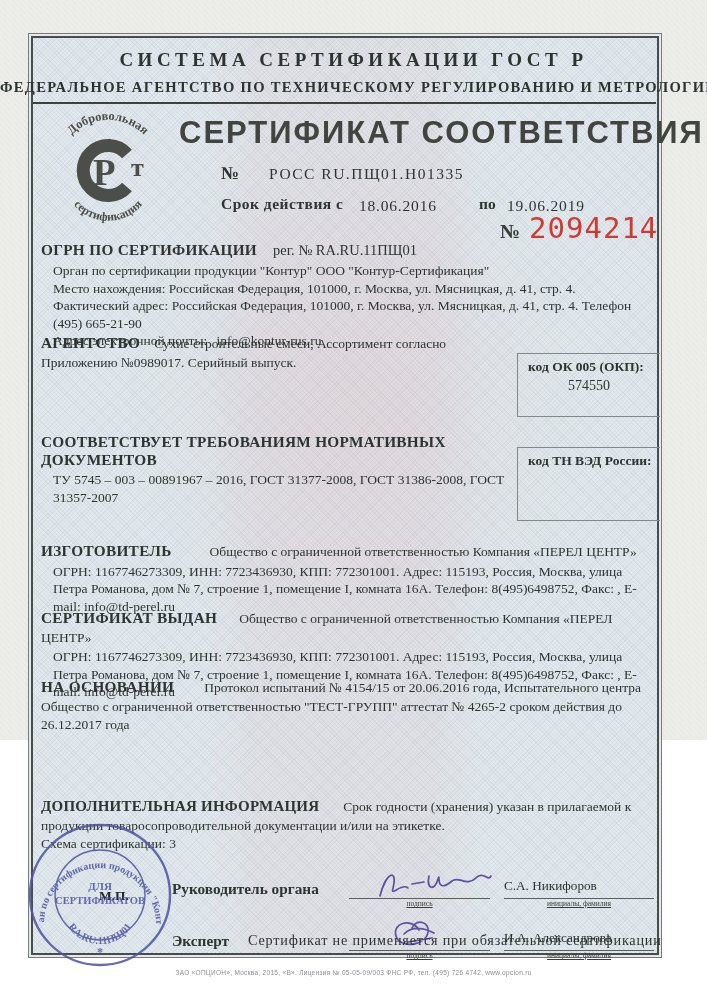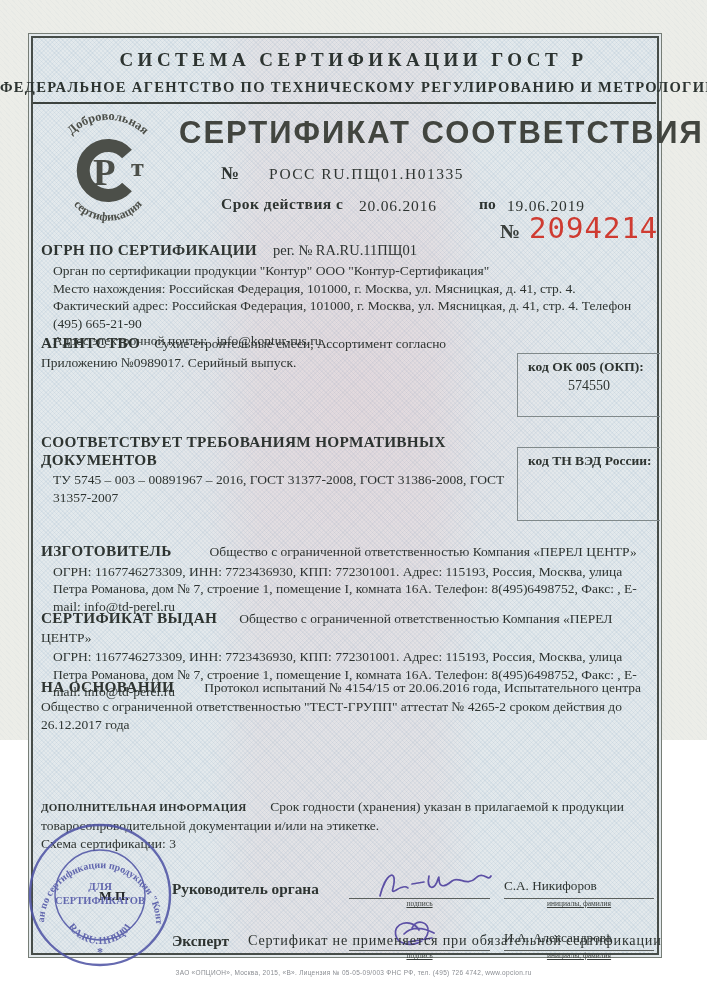--- a/index.html
+++ b/index.html
@@ -24,21 +24,21 @@
   .valrow{left:221px;top:195px;width:420px;height:22px;}
   .valrow .lbl{position:absolute;left:0;top:0;font-weight:bold;font-size:15.5px;letter-spacing:0.5px;color:#2e3431;}
   .valrow .from{position:absolute;left:138px;top:2px;font-size:15.5px;letter-spacing:0.8px;color:#2e3431;}
   .valrow .po{position:absolute;left:258px;top:0;font-weight:bold;font-size:15.5px;color:#2e3431;}
   .valrow .to{position:absolute;left:286px;top:2px;font-size:15.5px;letter-spacing:0.8px;color:#2e3431;}
   .blankno{left:500px;top:211px;display:flex;align-items:baseline;}
   .blankno .lbl{font-weight:bold;font-size:20px;color:#3a3f3c;}
   .blankno .val{margin-left:9px;font-family:"DejaVu Sans Mono",monospace;font-size:29px;letter-spacing:1px;color:#cf3b31;}
   .sect{color:#2e3431;}
   .sect .h{font-weight:bold;font-size:15.3px;letter-spacing:0.3px;}
-  .sect .h2{font-weight:bold;font-size:11px;letter-spacing:0.2px;font-family:Liberation Serif, serif;}
+  .sect .h2{font-weight:bold;font-size:15px;letter-spacing:0.2px;font-family:Liberation Serif, serif;}
   .body13{font-size:13.5px;line-height:17.5px;}
   .ind{padding-left:12px;}
   .codebox{border:1px solid #80898a;border-right:none;color:#2e3431;}
   .codebox .cl{font-size:13.5px;padding:5px 0 0 10px;font-weight:bold;}
   .codebox .cv{font-size:14px;text-align:center;margin-top:3px;}
   .sigrow{display:grid;grid-template-columns:163px 1fr 150px;column-gap:14px;align-items:end;}
   .role{font-weight:bold;font-size:15.3px;color:#2e3431;padding-bottom:10px;}
   .sigline{position:relative;border-bottom:1px solid #5a5f5c;height:34px;}
   .sigline svg{position:absolute;left:25px;bottom:-6px;}
   .subl{font-size:7.5px;color:#3a3f3c;text-align:center;line-height:9px;text-decoration:underline;}
@@ -81,21 +81,21 @@
 
   <div class="abs title">СЕРТИФИКАТ СООТВЕТСТВИЯ</div>
 
   <div class="abs numrow">
     <span class="lbl">№</span>
     <span class="val">РОСС RU.ПЩ01.Н01335</span>
   </div>
 
   <div class="abs valrow">
     <span class="lbl">Срок действия с</span>
-    <span class="from">20.06.2016</span>
+    <span class="from">18.06.2016</span>
     <span class="po">по</span>
     <span class="to">19.06.2019</span>
   </div>
 
   <div class="abs blankno">
     <span class="lbl">№</span>
     <span class="val">2094214</span>
   </div>
 
   <div class="abs sect" style="left:41px;top:241px;width:605px;">

